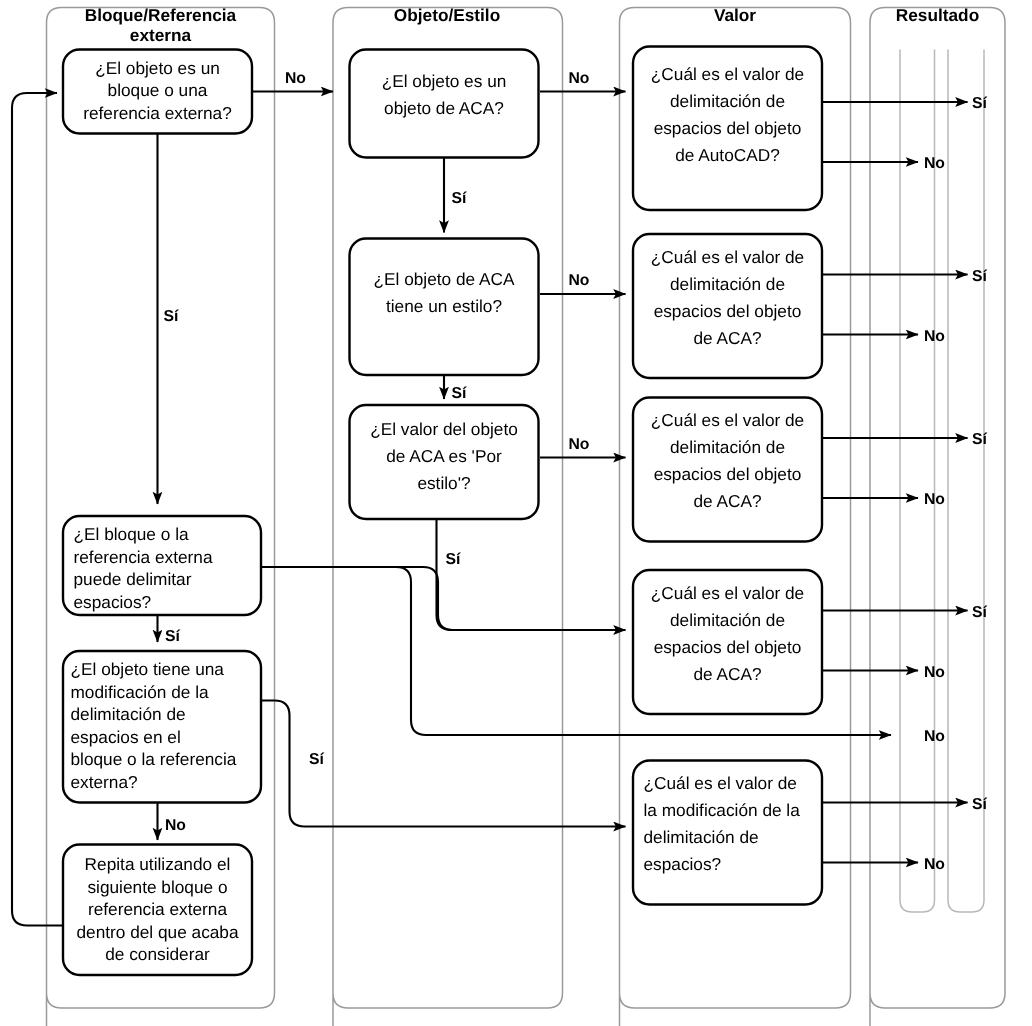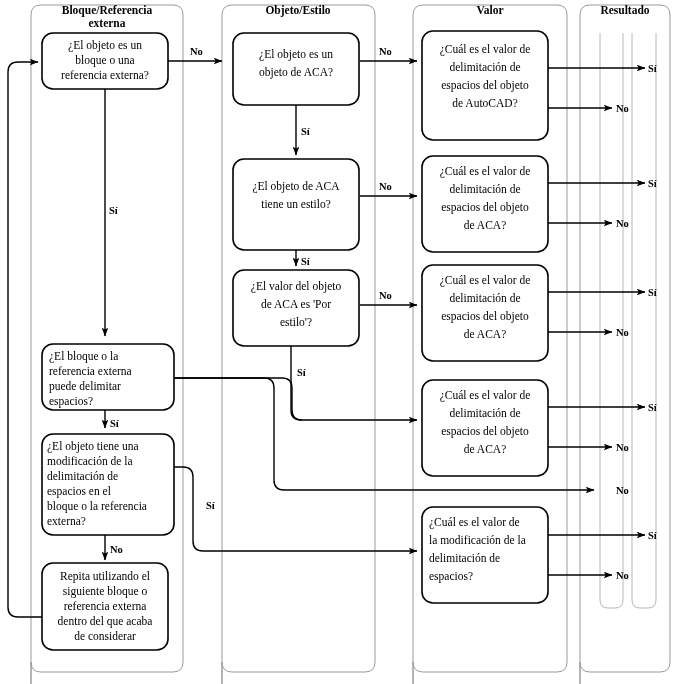--- a/index.html
+++ b/index.html
@@ -1,18 +1,18 @@
 <!DOCTYPE html>
 <html><head>
 <meta charset="utf-8">
 <style>
   html,body{margin:0;padding:0;background:#ffffff;}
   body{width:688px;height:684px;overflow:hidden;
        font-family:"Liberation Sans","DejaVu Sans",sans-serif;}
-  #chart{position:relative;width:688px;height:684px;font-family:Liberation Serif, serif;}
+  #chart{position:relative;width:688px;height:684px;}
   svg{position:absolute;top:0;left:0;}
   .lane-title{font-weight:bold;font-size:11.5px;text-anchor:middle;fill:#000;}
   .node-text{font-size:11.5px;fill:#000;}
   .node-text.c{text-anchor:middle;}
   .node-text.l{text-anchor:start;}
   .edge-label{font-weight:bold;font-size:10.5px;fill:#000;}
   .lane-box{fill:none;stroke:#9a9a9a;stroke-width:1;}
   .lane-sub{fill:none;stroke:#b8b8b8;stroke-width:1;}
   .node{fill:#ffffff;stroke:#000000;stroke-width:1.6;}
   .ln{stroke:#000;stroke-width:1.4;fill:none;}

